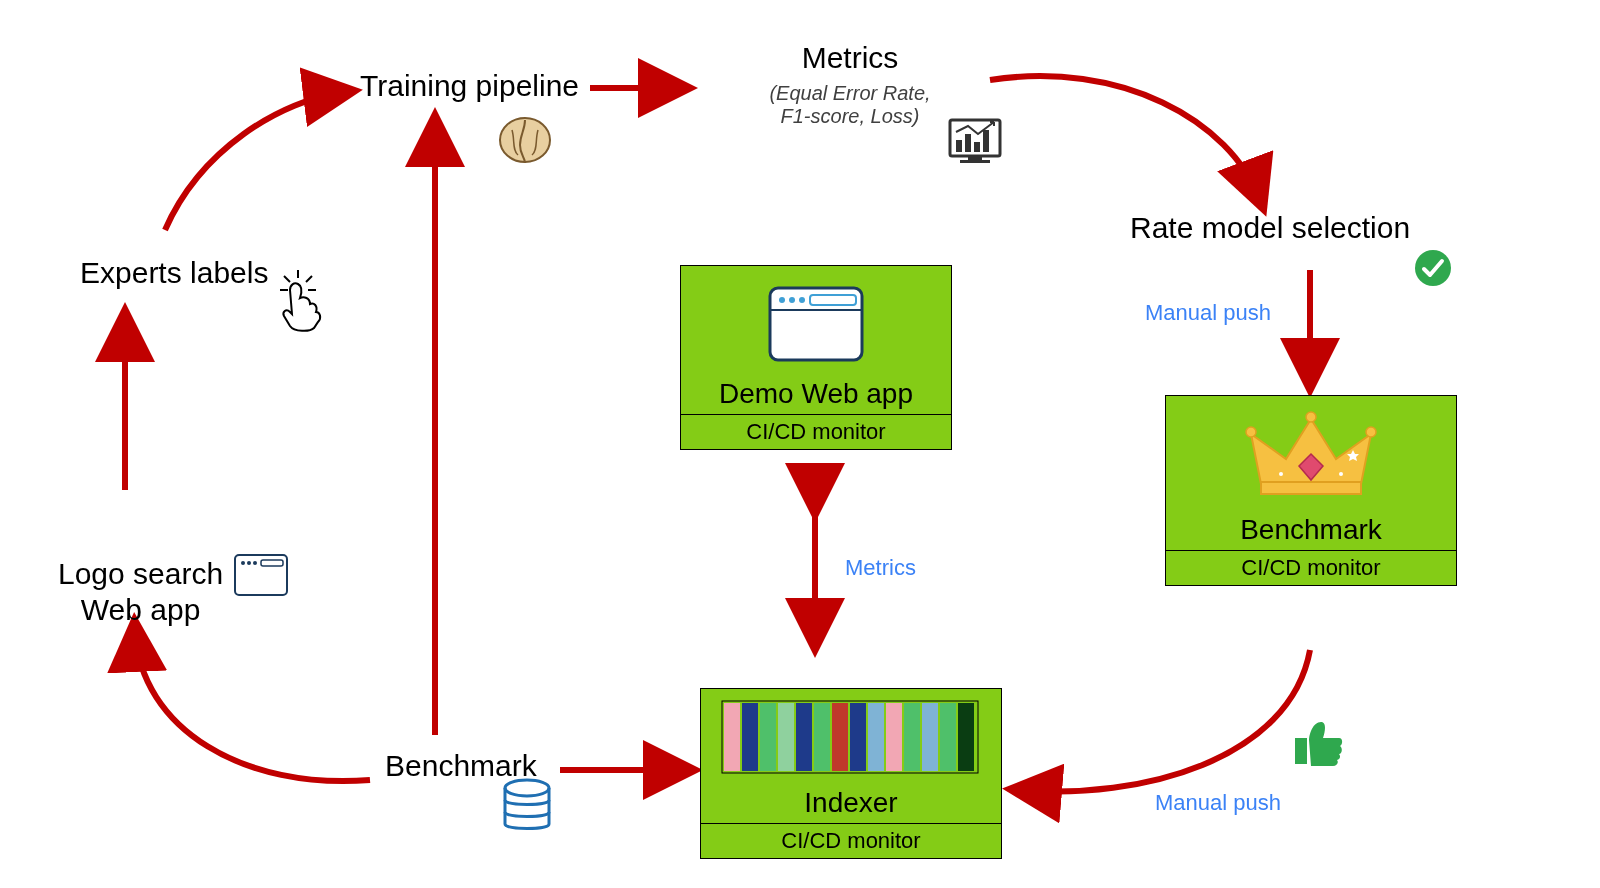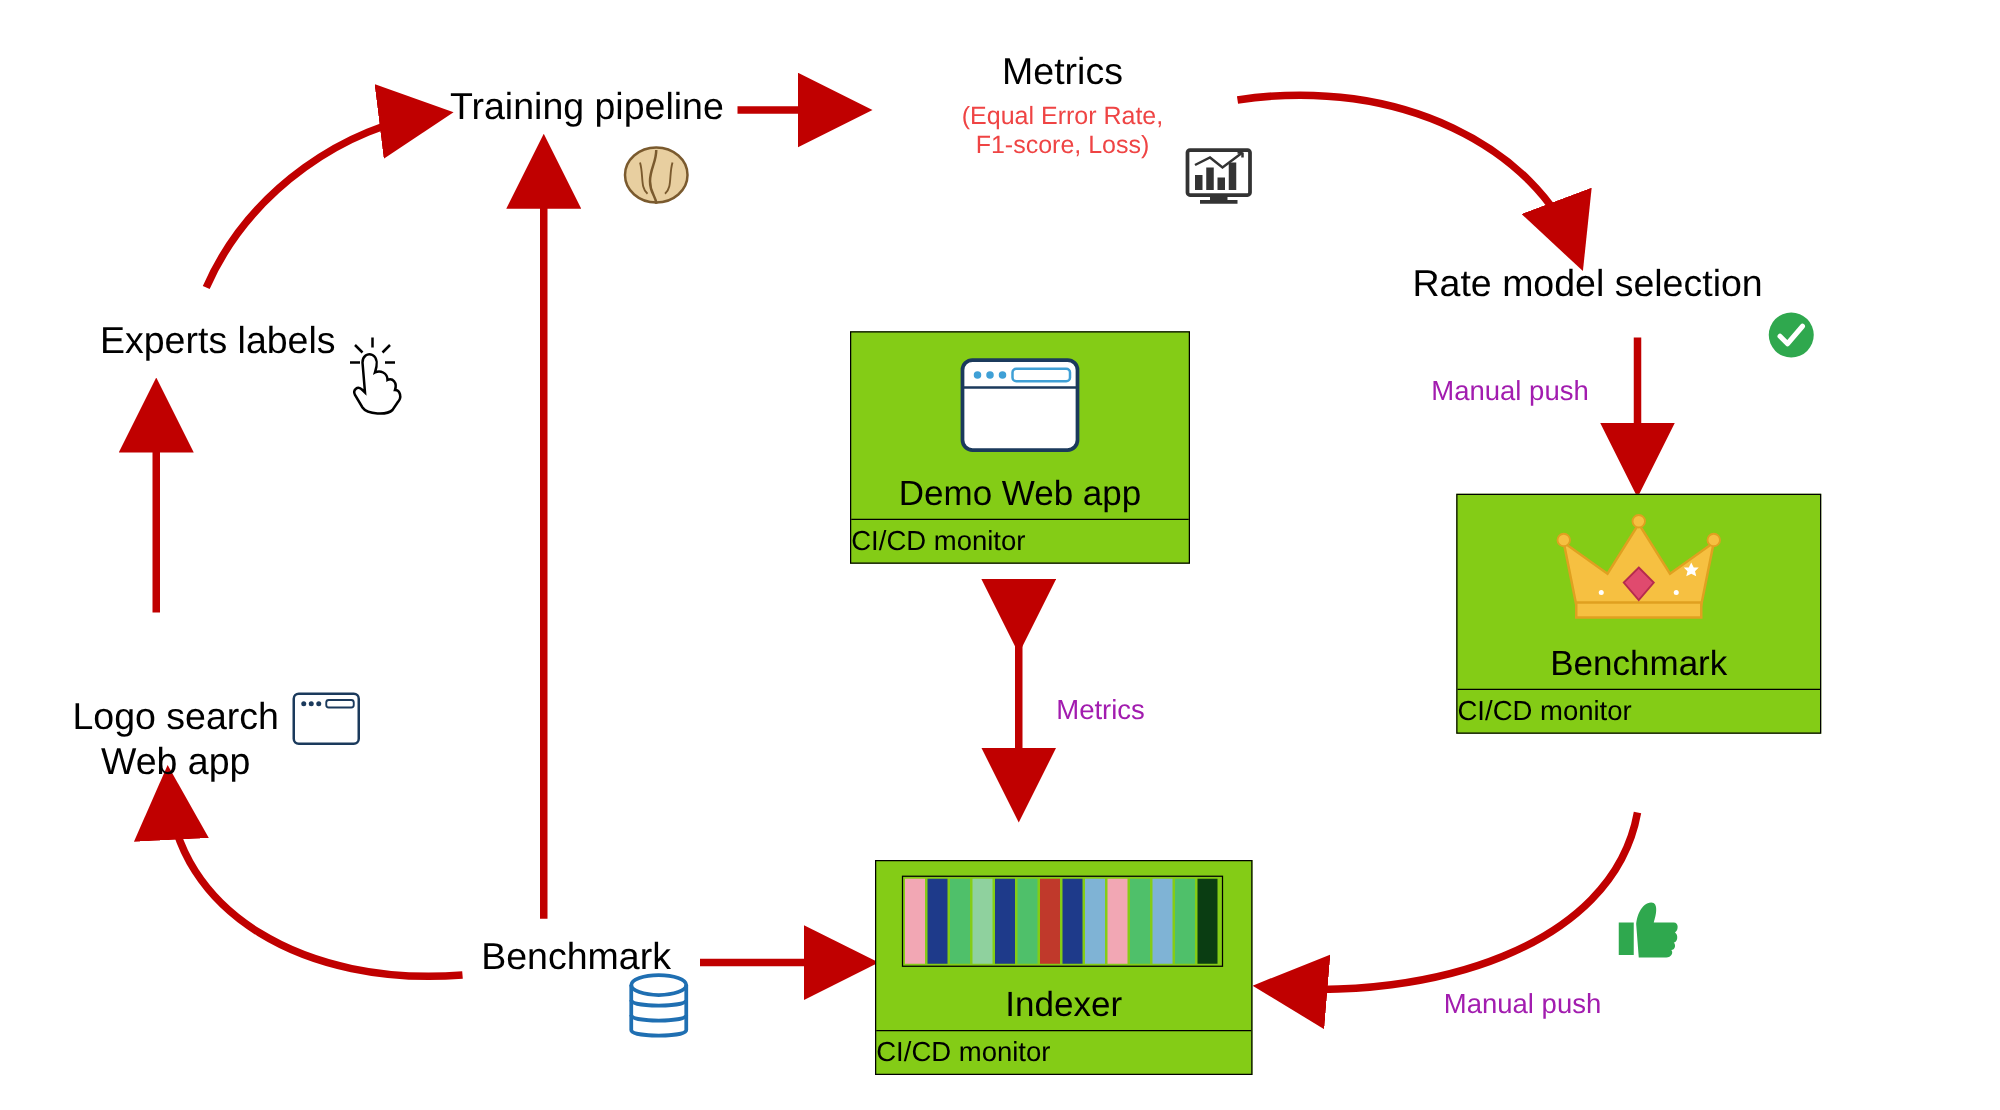--- a/index.html
+++ b/index.html
@@ -1,24 +1,24 @@
 <!DOCTYPE html>
 <html><head>
 <meta charset="utf-8">
 <style>
 html,body{margin:0;padding:0;width:1600px;height:888px;font-family:Arial,Helvetica,sans-serif;background:#fff;color:#000;}
 .canvas{position:relative;width:1600px;height:888px;}
 .node{position:absolute;text-align:center;}
 .title{font-size:30px;color:#000;line-height:1.2;}
-.subtitle{font-size:20px;color:#ef4444;}
-.redlabel{font-size:22px;color:#a21caf;position:absolute;}
+.subtitle{font-size:20px;color:#404040;font-style:italic;}
+.redlabel{font-size:22px;color:#3b82f6;position:absolute;}
 .box{position:absolute;border:1.5px solid #000;background:#84cc16;}
 .box .sep{border-top:1.5px solid #000;}
 .box .maintxt{font-size:28px;text-align:center;padding:4px 0;}
-.box .subtxt{font-size:22px;text-align:left;padding:4px 0;}
+.box .subtxt{font-size:22px;text-align:center;padding:4px 0;}
 svg.arrows{position:absolute;top:0;left:0;width:1600px;height:888px;pointer-events:none;}
 </style>
 </head>
 <body>
 
 <div class="canvas">
 
   <svg class="arrows" viewBox="0 0 1600 888">
     <defs>
       <marker id="ah" markerWidth="10" markerHeight="10" refX="7" refY="5" orient="auto">

